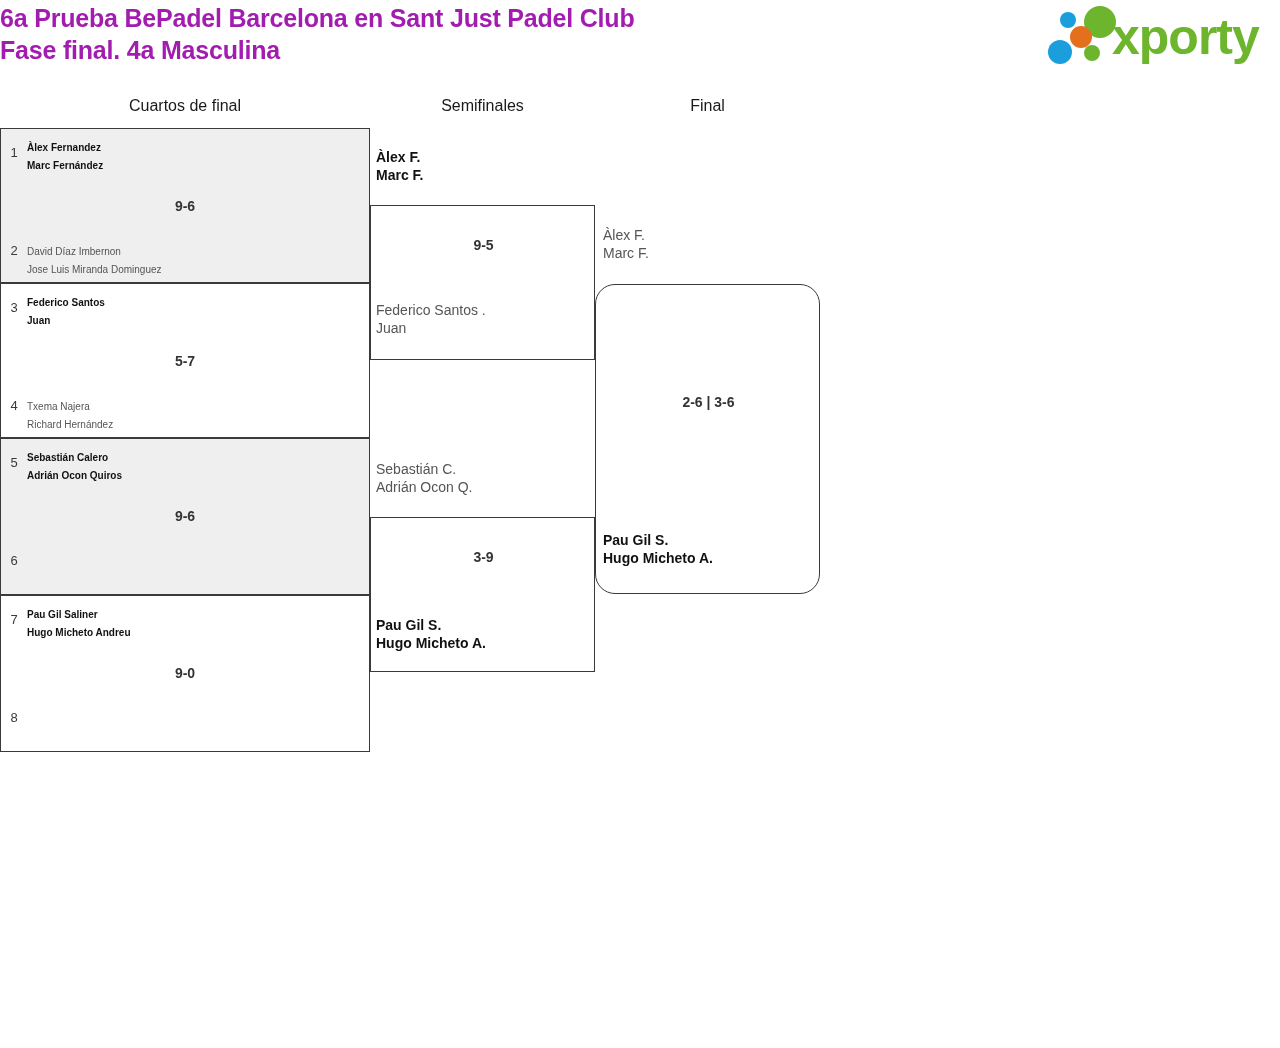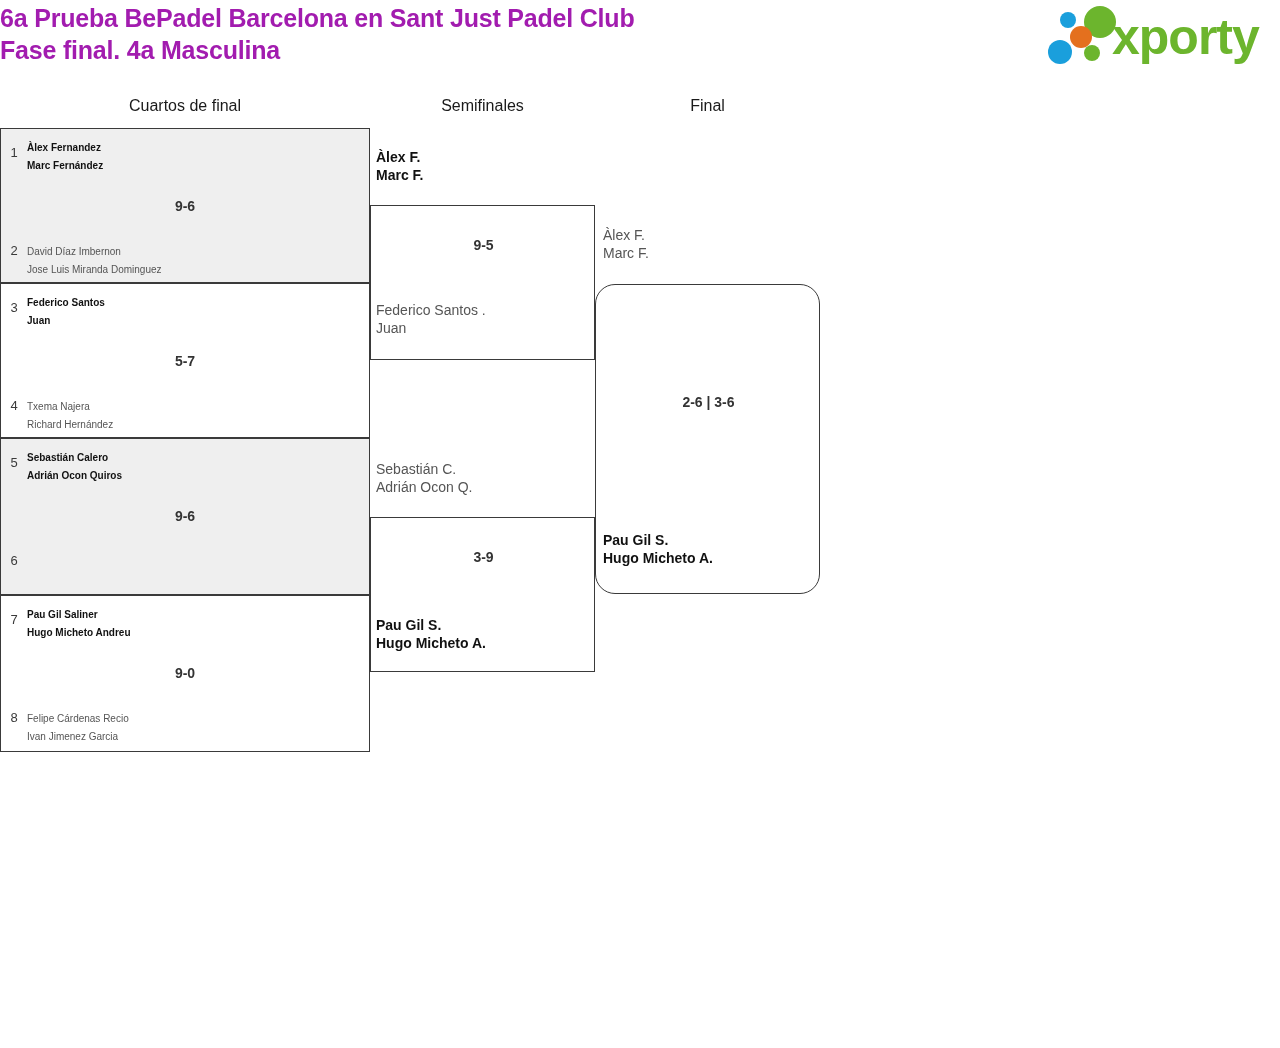--- a/index.html
+++ b/index.html
@@ -252,24 +252,20 @@
   </div>
 
   <div class="match qf plain" id="qf-4">
     <div class="seed seed-top">7</div>
     <div class="team winner team-top">
       <span class="pl">Pau Gil Saliner</span>
       <span class="pl">Hugo Micheto Andreu</span>
     </div>
     <div class="score">9-0</div>
     <div class="seed seed-bottom">8</div>
-    <div class="team loser team-bottom">
-      <span class="pl">Felipe Cárdenas Recio</span>
-      <span class="pl">Ivan Jimenez Garcia</span>
-    </div>
   </div>
 
   <div class="sf-label winner" id="sf1-top">
     <span class="pl">Àlex F.</span>
     <span class="pl">Marc F.</span>
   </div>
 
   <div class="match sf plain" id="sf-1">
     <div class="score">9-5</div>
   </div>

